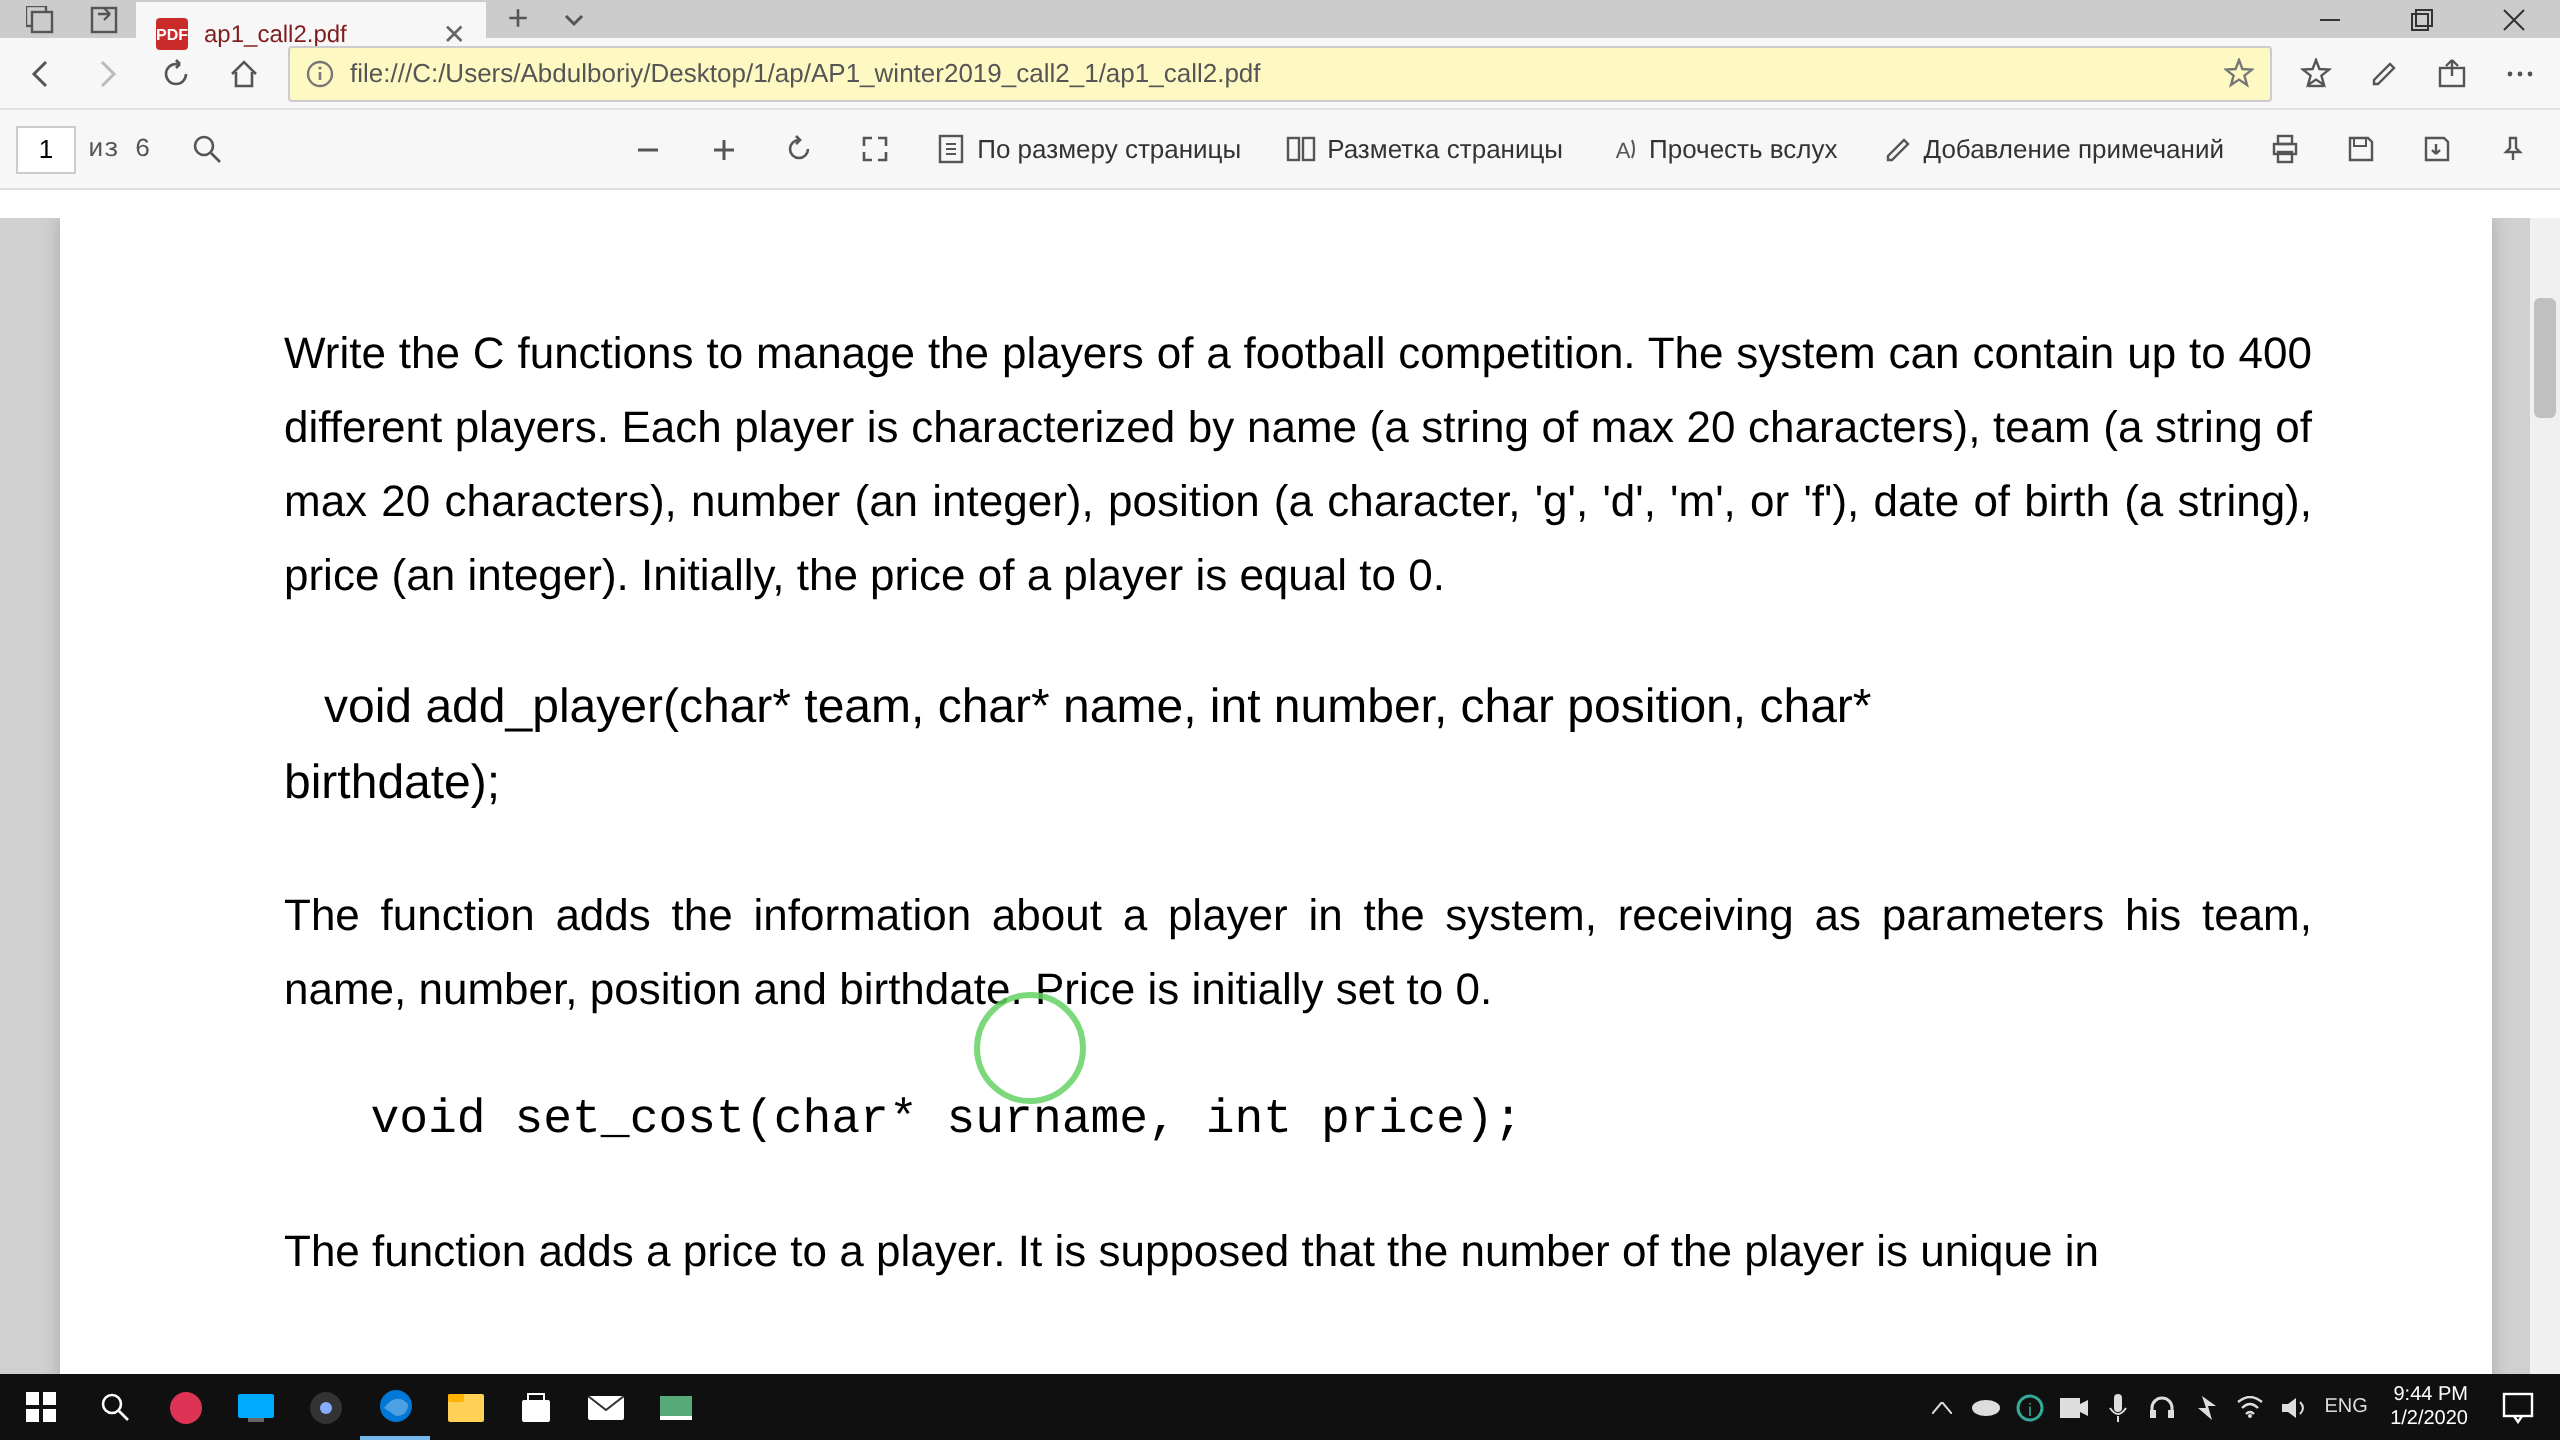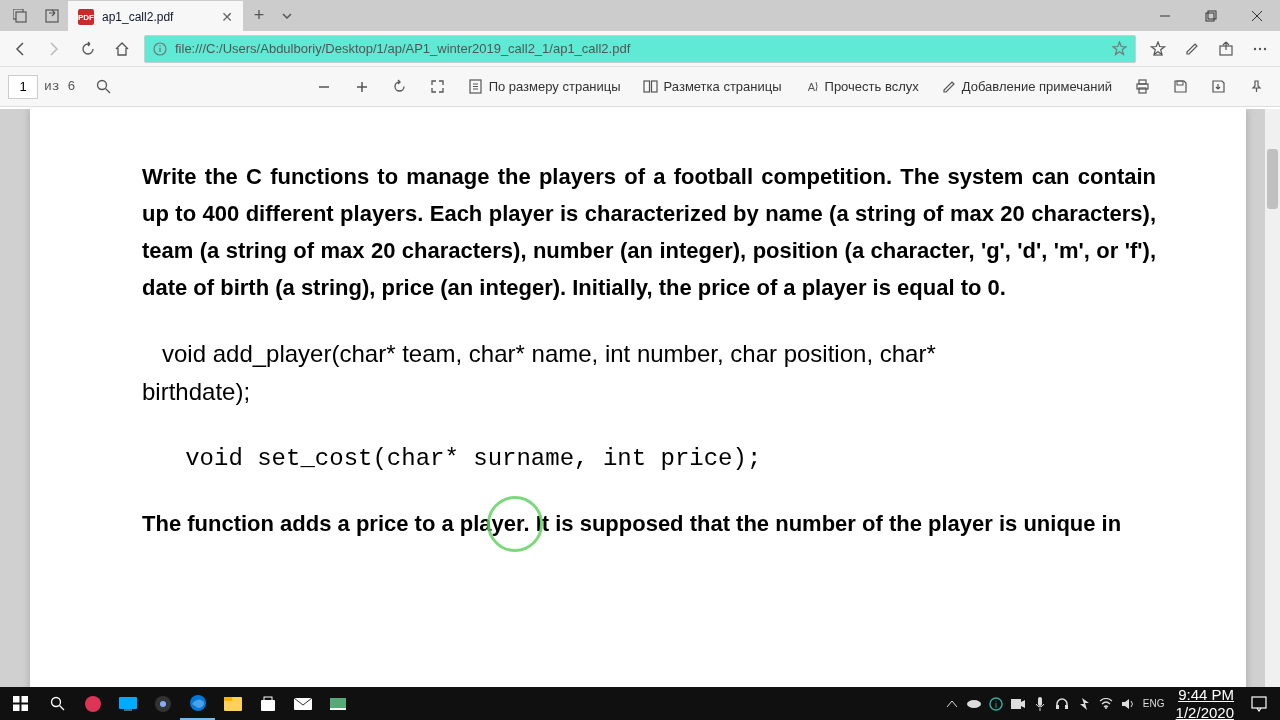--- a/index.html
+++ b/index.html
@@ -1,65 +1,65 @@
 <!DOCTYPE html>
 <html><head>
 <meta charset="utf-8">
 <style>
 * { margin: 0; padding: 0; box-sizing: border-box; font-family: "Segoe UI", Arial, sans-serif; }
 body { background: #fff; width: 1280px; height: 720px; overflow: hidden; position: relative; }
 
 
-.titlebar { height: 31px; background: #ccc; display: flex; align-items: stretch; }
+.titlebar { height: 19px; background: #ccc; display: flex; align-items: stretch; }
 .titlebar-left { display: flex; align-items: center; padding-left: 4px; }
 .tb-icon { width: 24px; height: 24px; margin: 0 4px; display: flex; align-items: center; justify-content: center; color: #333; cursor: pointer; }
 .tab { background: #f7f7f7; display: flex; align-items: center; padding: 0 10px; gap: 8px; min-width: 175px; height: 33px; border-top: 1px solid #ccc; }
 .tab-icon { width: 16px; height: 16px; background: #c92b2b; display: inline-flex; align-items: center; justify-content: center; color: #fff; font-size: 8px; font-weight: bold; border-radius: 2px; }
-.tab-title { font-size: 12px; color: #0f172a; flex: 1; }
+.tab-title { font-size: 12px; color: #7f1d1d; flex: 1; }
 .tab-close { color: #666; font-size: 14px; cursor: pointer; }
 .tab-plus { width: 32px; display: flex; align-items: center; justify-content: center; color: #555; font-size: 18px; cursor: pointer; }
 .tab-chevron { width: 24px; display: flex; align-items: center; justify-content: center; color: #555; cursor: pointer; }
 .titlebar-spacer { flex: 1; }
 .winctl { width: 46px; display: flex; align-items: center; justify-content: center; color: #333; font-size: 12px; cursor: pointer; }
 
 
 .addrbar { height: 36px; background: #f7f7f7; display: flex; align-items: center; padding: 0 4px; gap: 2px; border-bottom: 1px solid #e1e1e1; }
 .ab-btn { width: 32px; height: 32px; display: flex; align-items: center; justify-content: center; color: #555; cursor: pointer; font-size: 14px; }
 .ab-btn.disabled { color: #bbb; cursor: default; }
-.addr-field { flex: 1; height: 28px; border: 1px solid #ccc; border-radius: 2px; background: #5eead4; display: flex; align-items: center; padding: 0 8px; gap: 8px; margin: 0 4px; justify-content: center; }
+.addr-field { flex: 1; height: 28px; border: 1px solid #ccc; border-radius: 2px; background: #fef9c3; display: flex; align-items: center; padding: 0 8px; gap: 8px; margin: 0 4px; justify-content: center; }
 .addr-url { font-size: 13px; color: #555; flex: 1; }
 .addr-star { color: #777; cursor: pointer; }
 .ab-right { display: flex; gap: 2px; }
 
 
 .pdfbar { height: 40px; background: #f7f7f7; display: flex; align-items: center; padding: 0 8px; gap: 6px; border-bottom: 1px solid #ddd; }
 .page-input { width: 30px; height: 24px; border: 1px solid #ccc; text-align: center; font-size: 13px; }
 .page-total { font-size: 13px; color: #555; margin-right: 6px; font-family: Liberation Mono, monospace; }
 .pdfbar-sep { flex: 1; }
 .pdf-btn { height: 32px; padding: 0 8px; display: flex; align-items: center; gap: 6px; color: #333; font-size: 13px; cursor: pointer; }
 .pdf-btn-icon { height: 32px; width: 32px; display: flex; align-items: center; justify-content: center; cursor: pointer; color: #555; }
 
 
 .content { position: absolute; top: 109px; left: 0; right: 0; bottom: 33px; background: #d0d0d0; overflow: hidden; }
 .page { position: absolute; left: 30px; top: 0; width: 1216px; height: 1200px; background: #fff; box-shadow: 0 0 8px rgba(0,0,0,.2); padding: 50px 90px 0 112px; }
 .doc-text { font-family: Verdana, Arial, sans-serif; font-size: 22px; line-height: 1.68; color: #000; }
-.para1 { text-align: justify; font-weight: bold; }
+.para1 { text-align: justify; }
 .code { font-family: "Courier New", monospace; font-size: 24px; line-height: 1.6; margin: 28px 0; }
 .cursor-ring { position: absolute; width: 56px; height: 56px; border: 3px solid #64d264; border-radius: 50%; left: 457px; top: 387px; opacity: .85; pointer-events: none; }
 .scrollbar-v { position: absolute; right: 0; top: 109px; width: 15px; bottom: 33px; background: #f0f0f0; }
 .scrollbar-thumb { position: absolute; left: 2px; right: 2px; top: 40px; height: 60px; background: #c0c0c0; border-radius: 3px; }
 
 
 .taskbar { position: absolute; left: 0; right: 0; bottom: 0; height: 33px; background: #101010; display: flex; align-items: center; }
 .tb-item { width: 35px; height: 33px; display: flex; align-items: center; justify-content: center; cursor: pointer; color: #fff; font-size: 14px; }
 .tb-item.start { width: 40px; }
 .tb-spacer { flex: 1; }
 .tray { display: flex; align-items: center; gap: 2px; padding-right: 4px; }
 .tray-item { width: 20px; height: 33px; display: flex; align-items: center; justify-content: center; color: #ddd; font-size: 13px; }
-.tray-clock { color: #fff; font-size: 15px; line-height: 1.2; text-align: right; padding: 0 6px; text-decoration: underline; }
+.tray-clock { color: #fff; font-size: 10px; line-height: 1.2; text-align: right; padding: 0 6px; }
 .tray-notif { width: 34px; height: 33px; display: flex; align-items: center; justify-content: center; color: #fff; }
 
 svg { display: block; }
 </style>
 </head>
 <body>
 
 <div class="titlebar">
   <div class="titlebar-left">
     <div class="tb-icon">
@@ -254,20 +254,21 @@
   </div>
 </div>
 
 <div class="content">
   <div class="page">
     <p class="doc-text para1">Write the C functions to manage the players of a football competition. The system can contain up to 400 different players. Each player is characterized by name (a string of max 20 characters), team (a string of max 20 characters), number (an integer), position (a character, 'g', 'd', 'm', or 'f'), date of birth (a string), price (an integer). Initially, the price of a player is equal to 0.</p>
     <div class="code">
       <div>&nbsp;&nbsp;&nbsp;void add_player(char* team, char* name, int number, char position, char*</div>
       <div>birthdate);</div>
     </div>
+    <p class="doc-text para1">The function adds the information about a player in the system, receiving as parameters his team, name, number, position and birthdate. Price is initially set to 0.</p>
     <div class="code">&nbsp;&nbsp;&nbsp;void set_cost(char* surname, int price);</div>
     <p class="doc-text para1">The function adds a price to a player. It is supposed that the number of the player is unique in</p>
     <div class="cursor-ring"></div>
   </div>
 </div>
 <div class="scrollbar-v">
   <div class="scrollbar-thumb"></div>
 </div>
 
 <div class="taskbar">

